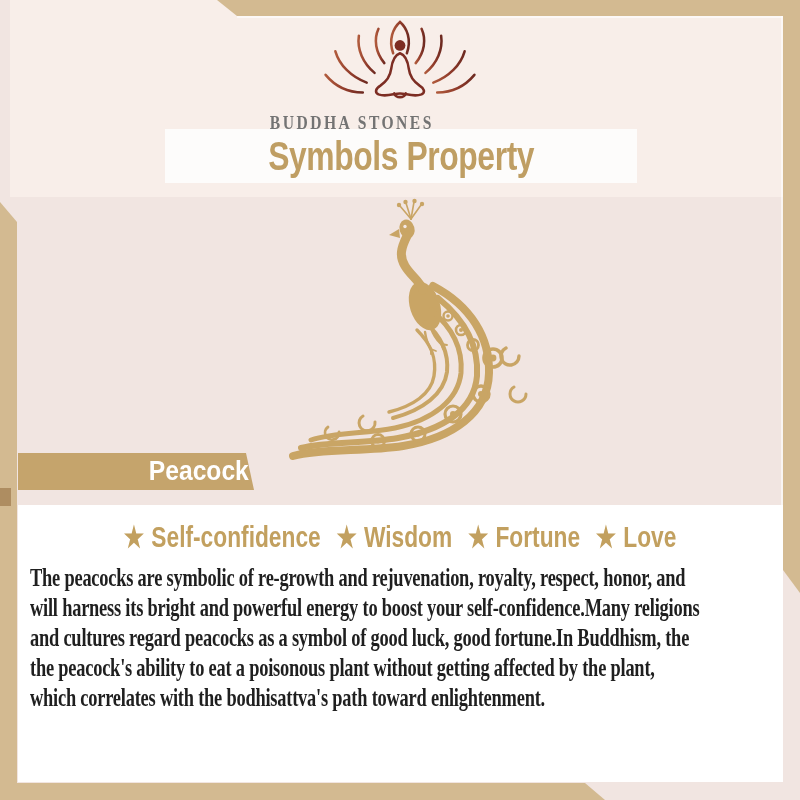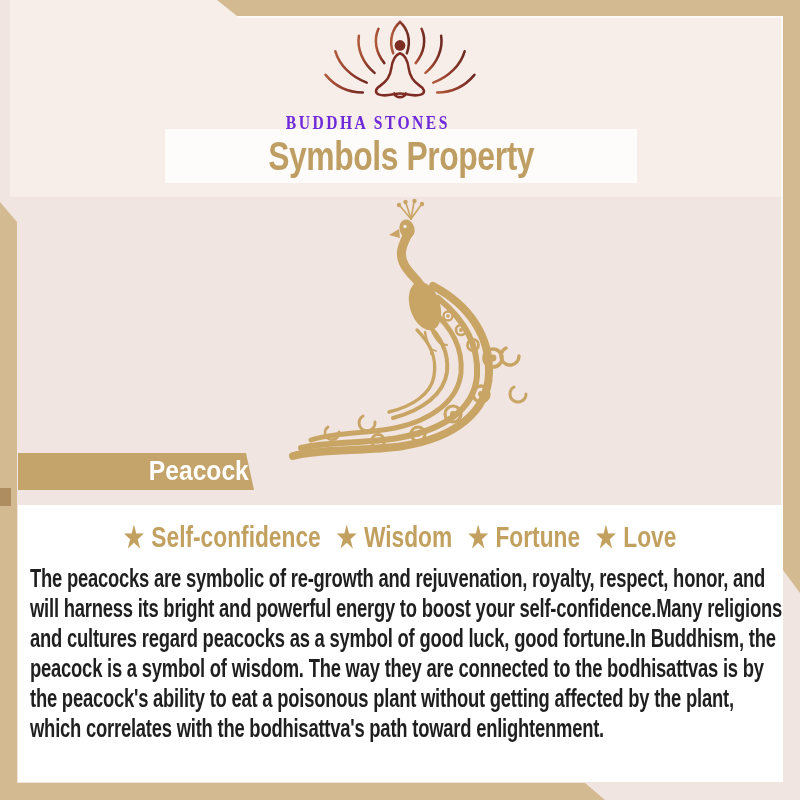--- a/index.html
+++ b/index.html
@@ -19,42 +19,42 @@
     clip-path:polygon(0 0,17px 0,17px 577px,0 554px);}
   .strip-left{left:0;top:202px;width:17px;height:598px;
     clip-path:polygon(0 0,17px 20px,17px 598px,0 598px);}
   .band-bottom{left:0;top:783px;width:605px;height:17px;
     clip-path:polygon(0 0,585px 0,605px 17px,0 17px);}
   .fold{position:absolute;left:0;top:488px;width:11px;height:18px;background:#ae8d61;}
   .hl-top{position:absolute;left:237px;top:16px;width:546px;height:2px;background:rgba(255,255,255,.6);}
   .hl-right{position:absolute;left:781px;top:16px;width:2px;height:554px;background:rgba(255,255,255,.6);}
   
   .logo{position:absolute;left:320px;top:20px;width:160px;height:94px;}
-  .brand{position:absolute;left:16px;top:112px;width:704px;text-align:center;
+  .brand{position:absolute;left:0;top:112px;width:704px;text-align:center;
     font-family:"Liberation Serif",serif;font-size:19px;font-weight:600;
-    color:#6d28d9;letter-spacing:3px;white-space:nowrap;}
+    color:#737373;letter-spacing:3px;white-space:nowrap;}
   .brand span{display:inline-block;}
   
   .title-banner{position:absolute;left:165px;top:129px;width:472px;height:54px;
     background:#fdfcfb;text-align:center;}
   .title-banner span{display:inline-block;line-height:54px;font-size:40px;font-weight:700;
     color:#bf9e63;white-space:nowrap;letter-spacing:-.5px;}
   
   .ribbon{position:absolute;left:18px;top:453px;width:236px;height:37px;background:#c5a46c;
     clip-path:polygon(0 0,228px 0,236px 37px,0 37px);text-align:right;}
   .ribbon span{display:inline-block;line-height:37px;font-size:27px;font-weight:700;
     color:#ffffff;white-space:nowrap;}
   
   .textbox{position:absolute;left:18px;top:505px;width:765px;height:277px;background:#ffffff;}
   .traits{margin-top:15px;text-align:center;white-space:nowrap;}
   .traits .fitline{display:inline-block;font-size:29px;font-weight:700;color:#c2a05f;white-space:nowrap;}
   .trait{margin:0 6px;}
   .star{margin-right:9px;}
   .bodycopy{margin-top:9px;padding-left:12px;}
-  .body-line{height:30px;line-height:30px;white-space:nowrap;overflow:visible;}
+  .body-line{height:30px;line-height:30px;white-space:nowrap;overflow:visible;font-family:Liberation Serif, serif;}
   .body-line-text{display:inline-block;font-size:25px;font-weight:700;color:#1f1f1f;
     letter-spacing:-.3px;white-space:nowrap;}
   
   .peacock{position:absolute;left:283px;top:198px;width:260px;height:265px;}
 </style>
 </head>
 <body>
 
 <div id="stage">
 
@@ -183,21 +183,20 @@
     <div class="bodycopy">
 
         <div class="body-line"><span class="body-line-text" style="transform-origin: left center; transform: scaleX(0.736544);">The peacocks are symbolic of re-growth and rejuvenation, royalty, respect, honor, and</span></div>
 
 
 
         <div class="body-line"><span class="body-line-text" style="transform-origin: left center; transform: scaleX(0.736544);">will harness its bright and powerful energy to boost your self-confidence.Many religions</span></div>
 
         <div class="body-line"><span class="body-line-text" style="transform-origin: left center; transform: scaleX(0.736544);">and cultures regard peacocks as a symbol of good luck, good fortune.In Buddhism, the</span></div>
 
-        <div class="body-line"><span class="body-line-text" style="transform-origin: left center; transform: scaleX(0.736544);">peacock is a symbol of wisdom. The way they are connected to the bodhisattvas is by</span></div>
 
         <div class="body-line"><span class="body-line-text" style="transform-origin: left center; transform: scaleX(0.736544);">the peacock's ability to eat a poisonous plant without getting affected by the plant,</span></div>
 
         <div class="body-line"><span class="body-line-text" style="transform-origin: left center; transform: scaleX(0.736544);">which correlates with the bodhisattva's path toward enlightenment.</span></div>
       </div>
   </div>
 
 </div>
 
 </body></html>

